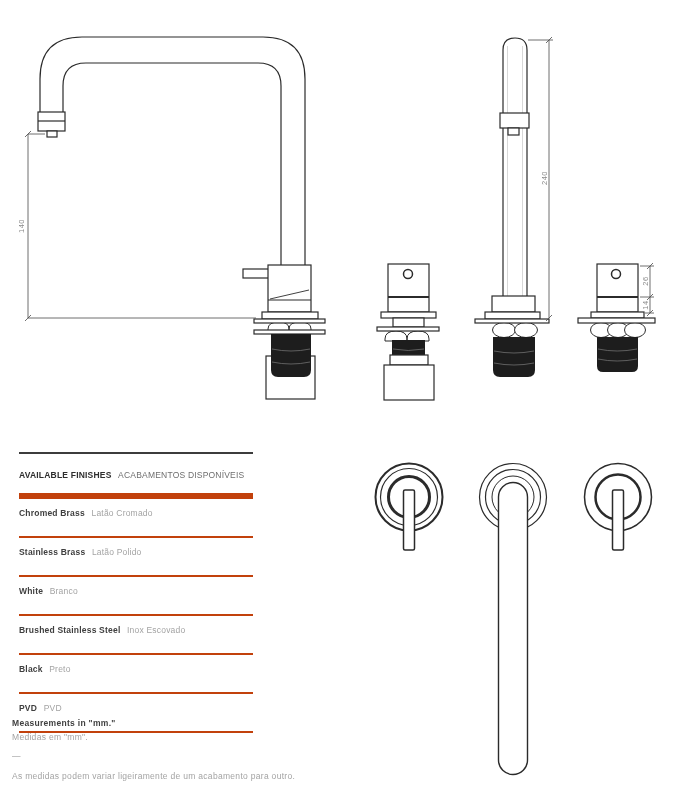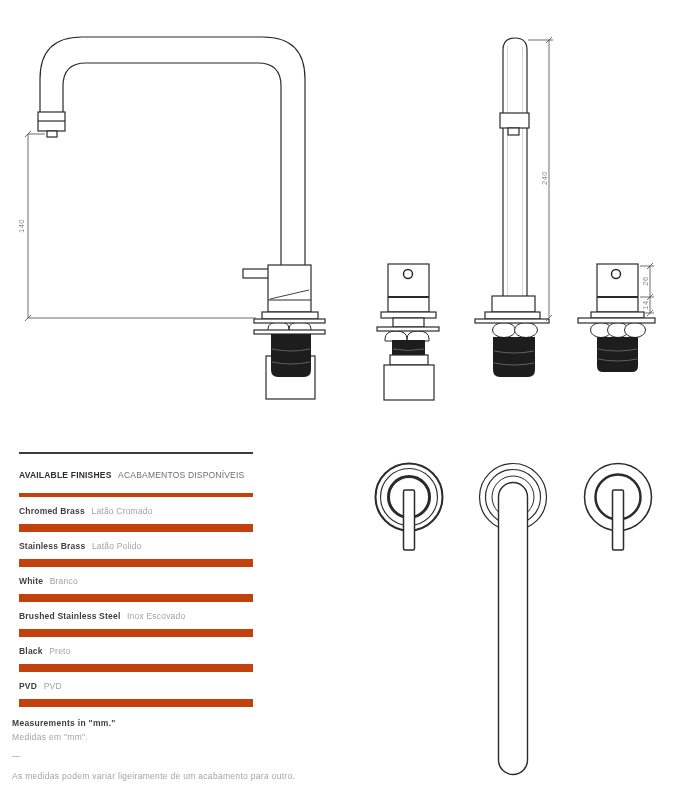--- a/index.html
+++ b/index.html
@@ -21,28 +21,28 @@
   .finishes{
     position:absolute;
     left:19px;top:452px;
     width:234px;
     border-top:2px solid #3c3c3c;
     font-size:8.5px;
     letter-spacing:0.2px;
   }
   .f-header{
     padding:16px 0 13px 0;
-    border-bottom:4px solid #c2410c;
+    border-bottom:6px solid #c2410c;
     white-space:nowrap;
   }
   .f-header .en{font-weight:bold;color:#2e2e2e;}
   .f-header .pt{color:#6e6e6e;margin-left:4px;}
   .f-row{
-    padding:9px 0 8px 0;
-    border-bottom:8px solid #c2410c;
+    padding:9px 0 18px 0;
+    border-bottom:2px solid #c2410c;
     white-space:nowrap;
   }
   .f-row .en{font-weight:bold;color:#3f3f3f;}
   .f-row .pt{color:#a3a3a3;margin-left:4px;}
   
   .notes{
     position:absolute;
     left:12px;top:716px;
     font-size:8.5px;
     letter-spacing:0.3px;

